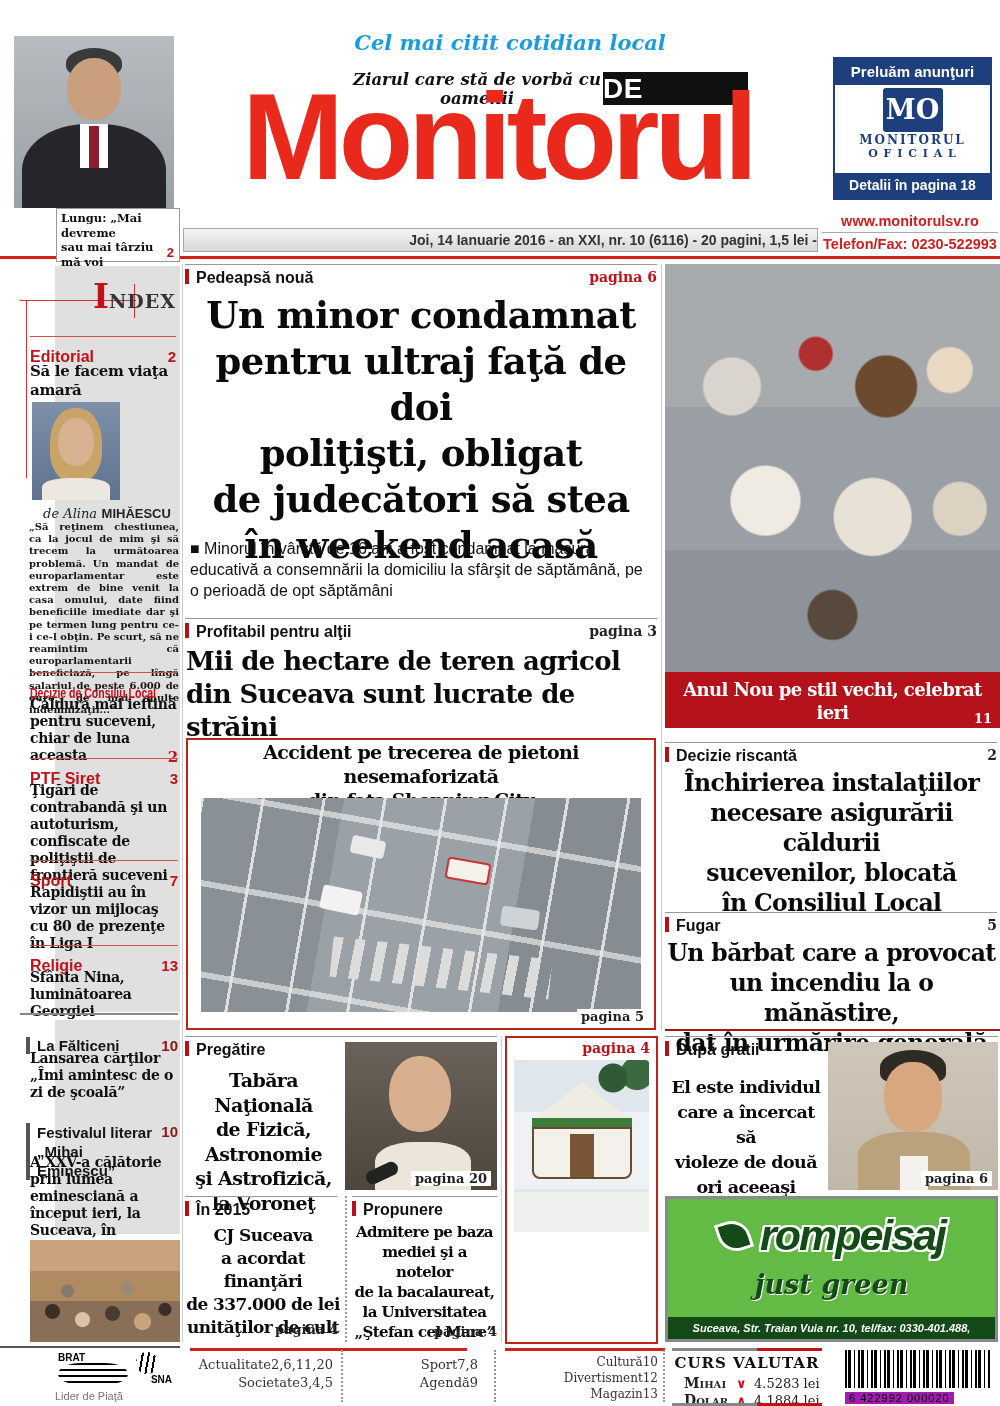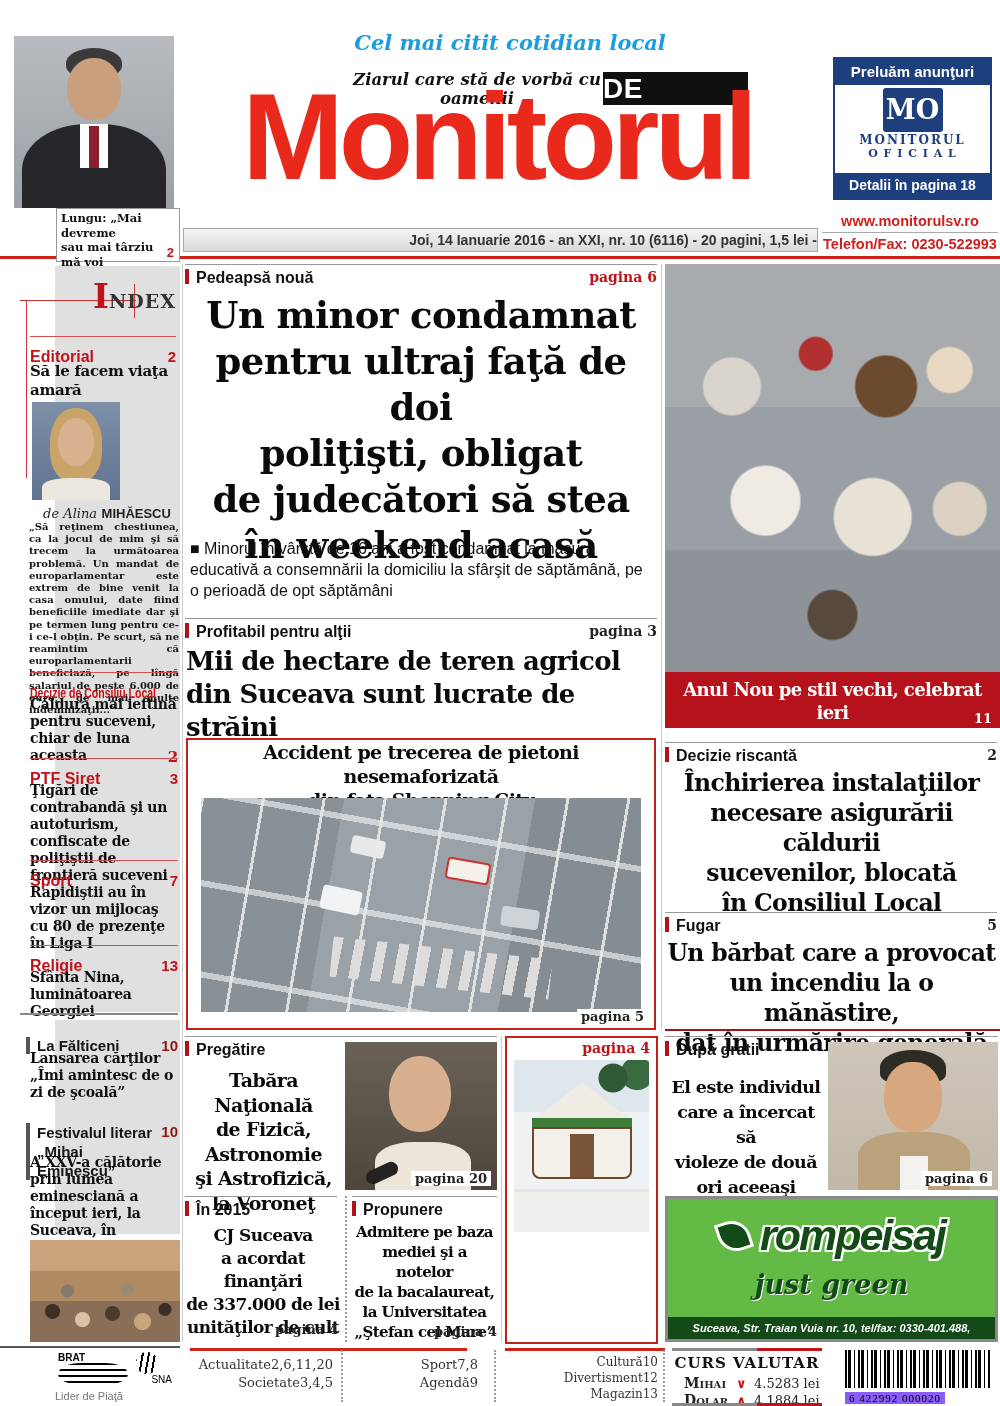--- a/index.html
+++ b/index.html
@@ -310,21 +310,21 @@
   </div>
 
   <div class="abs" style="left:0;top:1346px;width:180px;height:2px;background:#555"></div>
 
   <div class="abs" style="left:58px;top:1352px;width:72px;height:34px">
     <div style="font-weight:bold;font-size:10px;color:#000">BRAT</div>
     <div style="width:70px;height:22px;background:repeating-linear-gradient(#000 0 2px,transparent 2px 6px);border-radius:40%/60%"></div>
   </div>
   <div class="abs" style="left:136px;top:1352px;width:36px;height:34px">
     <div style="width:22px;height:22px;background:repeating-linear-gradient(100deg,#000 0 2px,transparent 2px 6px);border-radius:50%"></div>
-    <div style="font-weight:normal;font-size:10px;color:#000;text-align:right">SNA</div>
+    <div style="font-weight:bold;font-size:10px;color:#000;text-align:right">SNA</div>
   </div>
   <div class="abs" style="left:55px;top:1390px;width:120px;font-size:11px;color:#777">Lider de Piaţă</div>
 
   <div class="redrule" style="left:190px;top:1348px;width:277px;height:3px"></div>
   <div class="abs" style="left:193px;top:1356px;width:140px">
     <div class="tocrow">
         <span>Actualitate</span>
         <span>2,6,11,20</span>
       </div>
     <div class="tocrow">
@@ -375,16 +375,16 @@
       <span class="cur">Dolar</span>
       <span class="dir">∧</span>
       <span class="val">4.1884 lei</span>
     </div>
     <div style="position:absolute;left:0;bottom:0;width:85px;height:3px;background:#888"></div>
     <div style="position:absolute;left:85px;bottom:0;width:65px;height:3px;background:#c1121a"></div>
   </div>
 
   <div class="abs" style="left:845px;top:1350px;width:145px;height:50px">
     <div style="width:145px;height:38px;background:repeating-linear-gradient(90deg,#000 0 2px,#fff 2px 3px,#000 3px 6px,#fff 6px 9px,#000 9px 10px,#fff 10px 13px)"></div>
-    <div style="margin-top:-6px;background:#8b5cf6;display:inline-block;padding:0 4px;font-family:Liberation Serif, serif;font-size:11px;letter-spacing:1px;color:#000">6 422992 000020</div>
+    <div style="margin-top:-6px;background:#a21caf;display:inline-block;padding:0 4px;font-family:Liberation Sans, sans-serif;font-size:11px;letter-spacing:1px;color:#000">6 422992 000020</div>
   </div>
 
 </div>
 
 </body></html>

